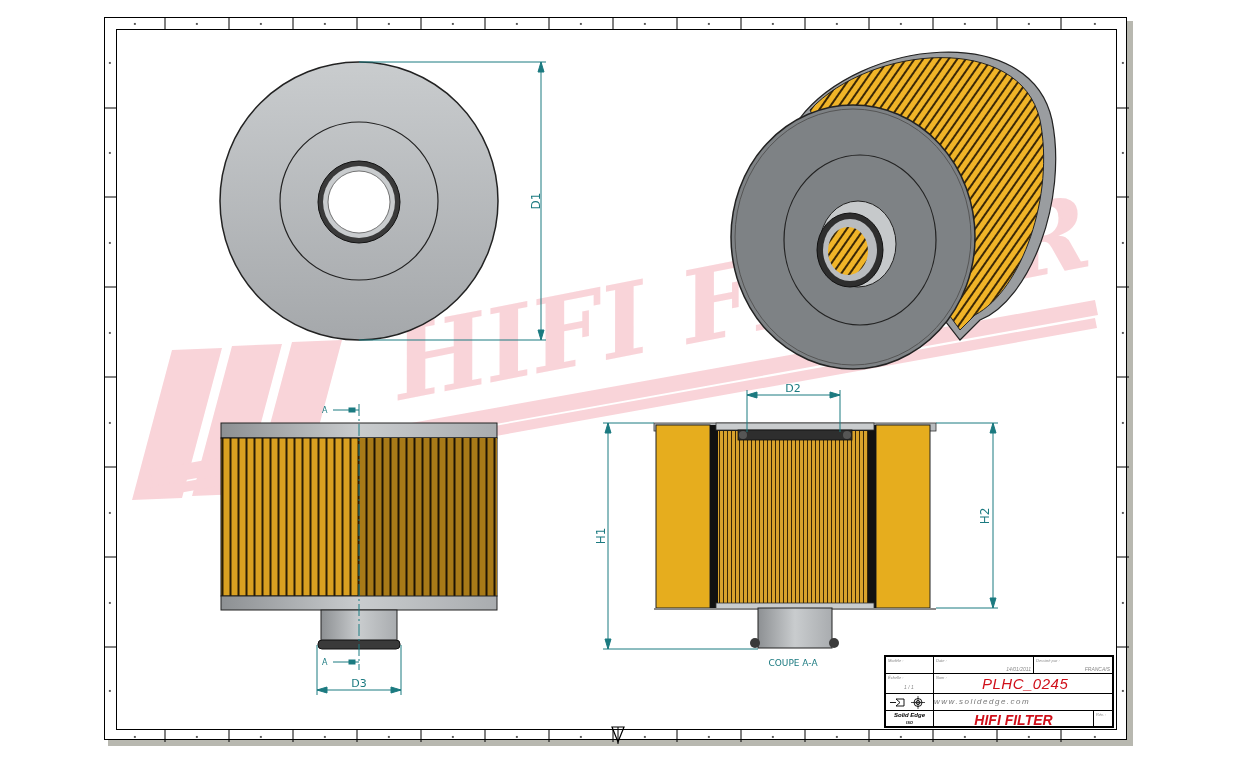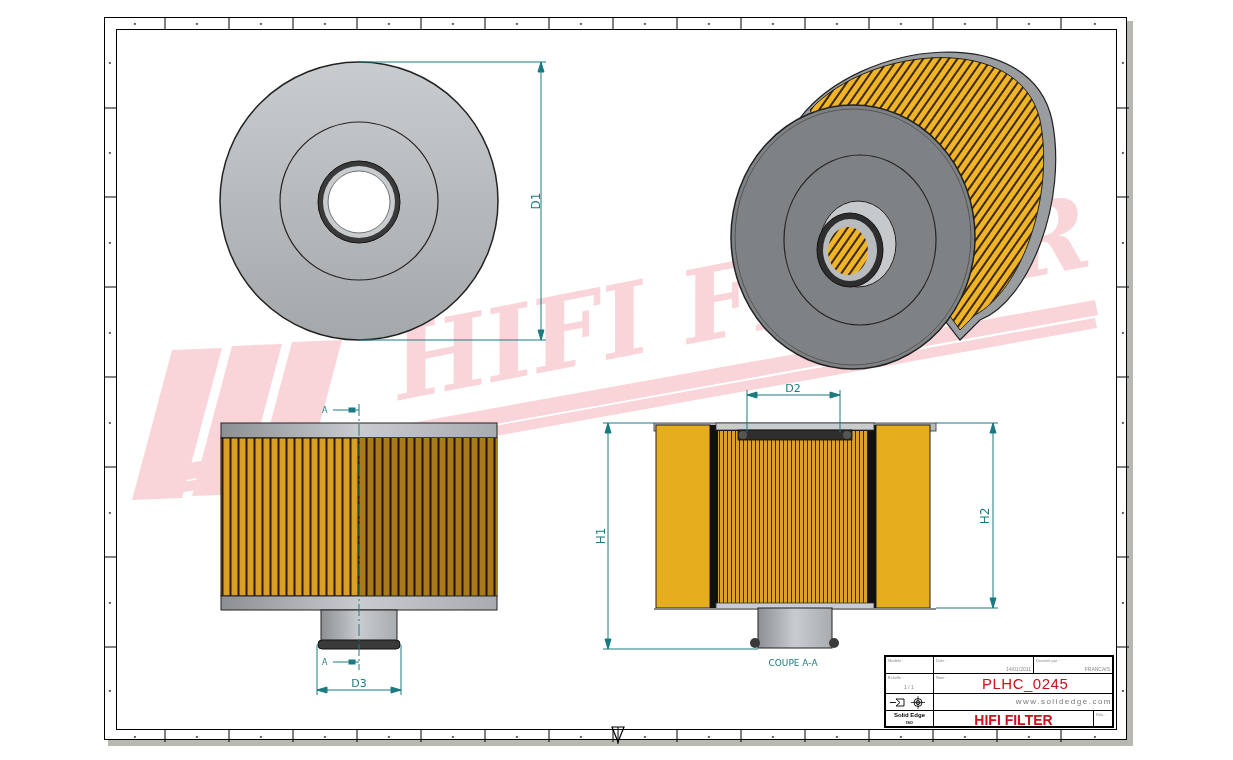--- a/index.html
+++ b/index.html
@@ -2,21 +2,21 @@
 <html><head>
 <meta charset="utf-8">
 <style>
   html,body{margin:0;padding:0;background:#ffffff;}
   body{width:1233px;height:760px;position:relative;overflow:hidden;font-family:"Liberation Sans",sans-serif;}
   .sheet-shadow{position:absolute;left:108px;top:21px;width:1025px;height:725px;background:#b8b8b0;}
   .sheet{position:absolute;left:104px;top:17px;width:1023px;height:723px;background:#fff;border:1.5px solid #000;box-sizing:border-box;}
   .inner{position:absolute;left:116px;top:29px;width:1001px;height:701px;border:1.5px solid #000;box-sizing:border-box;}
   svg{position:absolute;left:0;top:0;}
   .dim{font-family:"DejaVu Sans",sans-serif;fill:#1b7a80;}
-  .tb{position:absolute;left:884px;top:655px;width:230px;height:73px;border:2px solid #000;box-sizing:border-box;background:#fff;}
+  .tb{position:absolute;left:884px;top:655px;width:230px;height:73px;border:2px solid #000;box-sizing:border-box;background:#fff;font-style:italic;}
   .tb-cell{position:absolute;border-right:1px solid #000;border-bottom:1px solid #000;box-sizing:border-box;}
   .tb-cap{position:absolute;left:2px;top:1px;font-size:4px;color:#888;}
   .tb-val{position:absolute;font-size:5px;color:#888;}
 </style>
 </head>
 <body>
 
 <div class="sheet-shadow"></div>
 <div class="sheet"></div>
 <div class="inner"></div>
@@ -285,21 +285,21 @@
   <div class="tb-cell" style="left:0;top:37px;width:48px;height:17px;">
     <svg width="48" height="17">
       <path d="M4 8.5 L10 8.5 M10 5 L18 5 L18 12 L10 12 L14 8.5 Z" fill="none" stroke="#000" stroke-width="0.9"></path>
       <circle cx="32" cy="8.5" r="4" fill="none" stroke="#000" stroke-width="0.9"></circle>
       <circle cx="32" cy="8.5" r="2" fill="none" stroke="#000" stroke-width="0.9"></circle>
       <line x1="25" y1="8.5" x2="39" y2="8.5" stroke="#000" stroke-width="0.7"></line>
       <line x1="32" y1="2" x2="32" y2="15" stroke="#000" stroke-width="0.7"></line>
     </svg>
   </div>
   <div class="tb-cell" style="left:48px;top:37px;width:178px;height:17px;border-right:none;">
-    <span style="position:absolute;left:0;right:0;top:3px;text-align:right;font-size:8px;color:#777;letter-spacing:1.5px;">www.solidedge.com</span>
+    <span style="position:absolute;left:0;right:0;top:3px;text-align:left;font-size:8px;color:#777;letter-spacing:1.5px;">www.solidedge.com</span>
   </div>
   <div class="tb-cell" style="left:0;top:54px;width:48px;height:17px;border-bottom:none;">
     <span style="position:absolute;left:0;right:0;top:1px;text-align:center;font-size:6px;font-weight:bold;">Solid Edge</span>
     <span style="position:absolute;left:0;right:0;top:9px;text-align:center;font-size:4px;font-weight:bold;">ISO</span>
   </div>
   <div class="tb-cell" style="left:48px;top:54px;width:160px;height:17px;border-bottom:none;">
     <span style="position:absolute;left:0;right:0;top:1px;text-align:center;font-size:14px;font-weight:bold;color:#d0101a;">HIFI FILTER</span>
   </div>
   <div class="tb-cell" style="left:208px;top:54px;width:18px;height:17px;border:none;">
     <span class="tb-cap">Rév. :</span>

